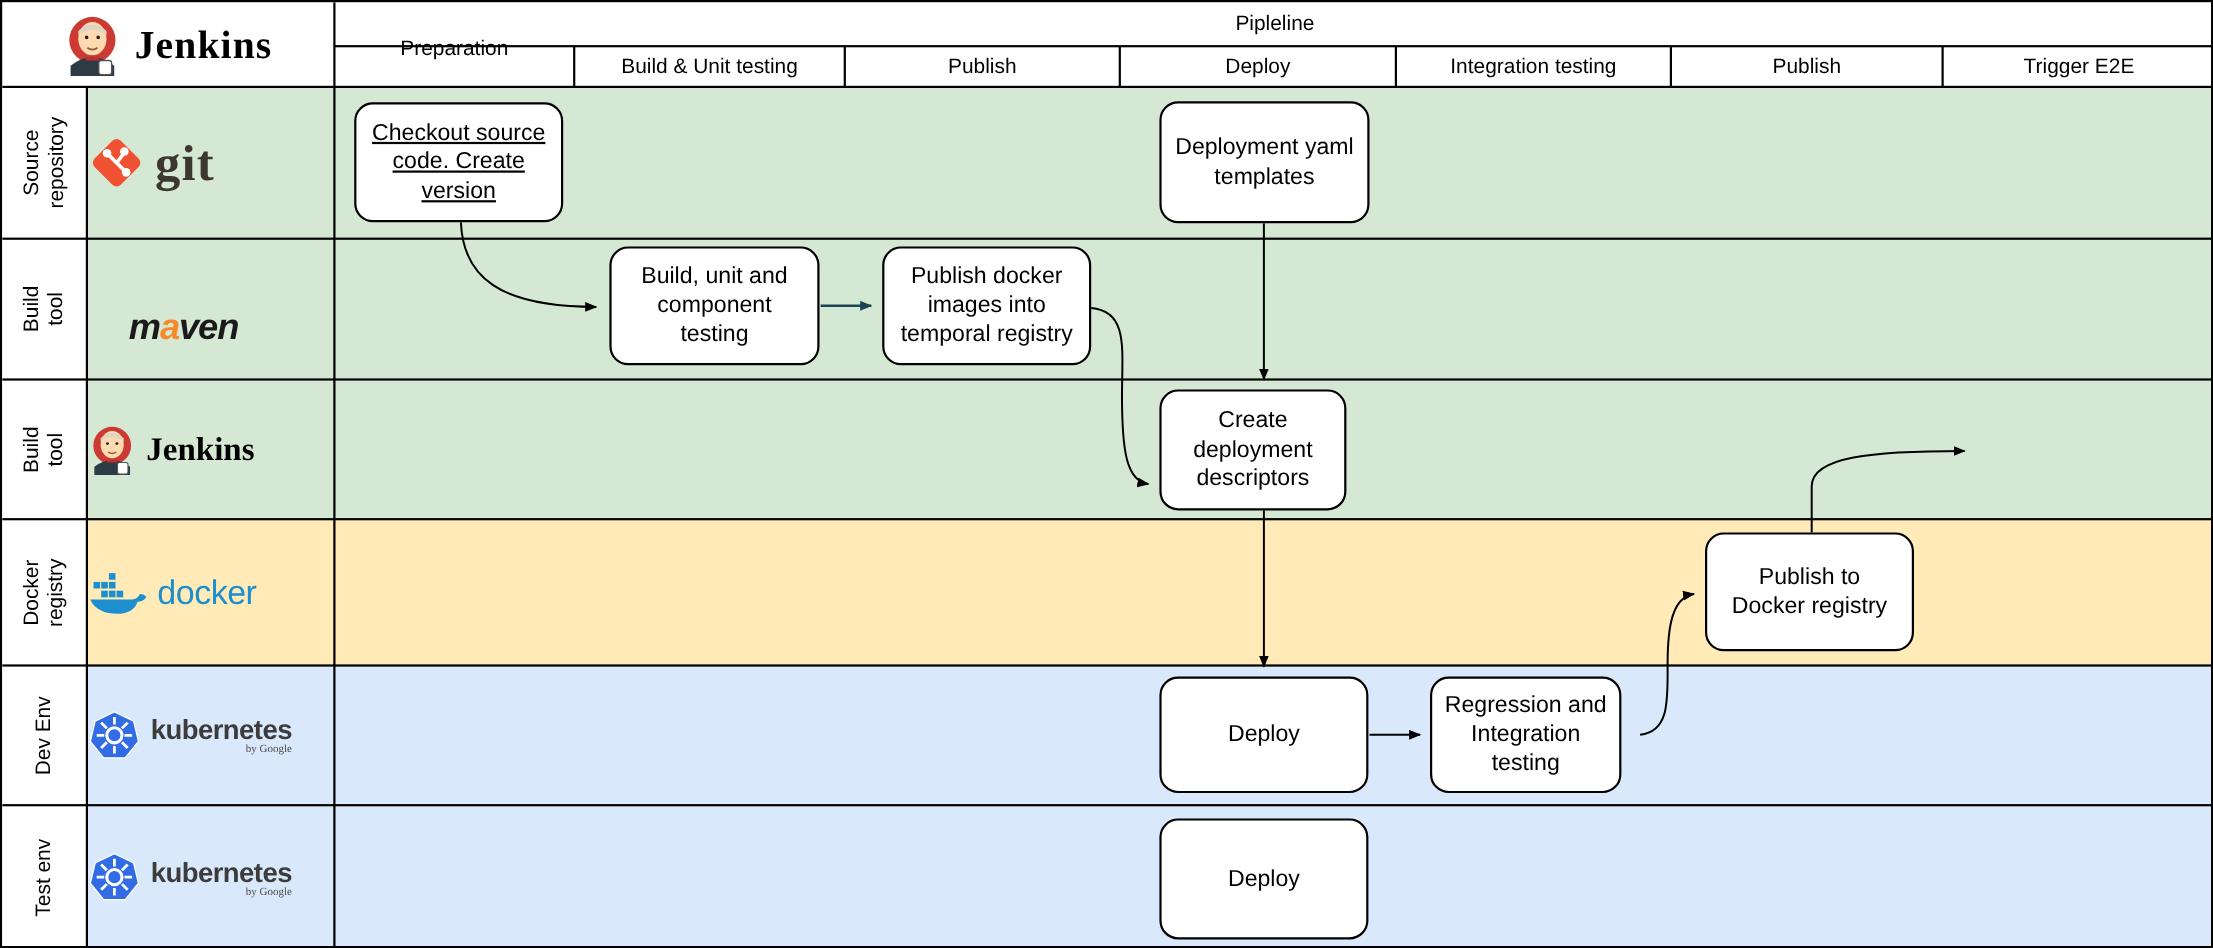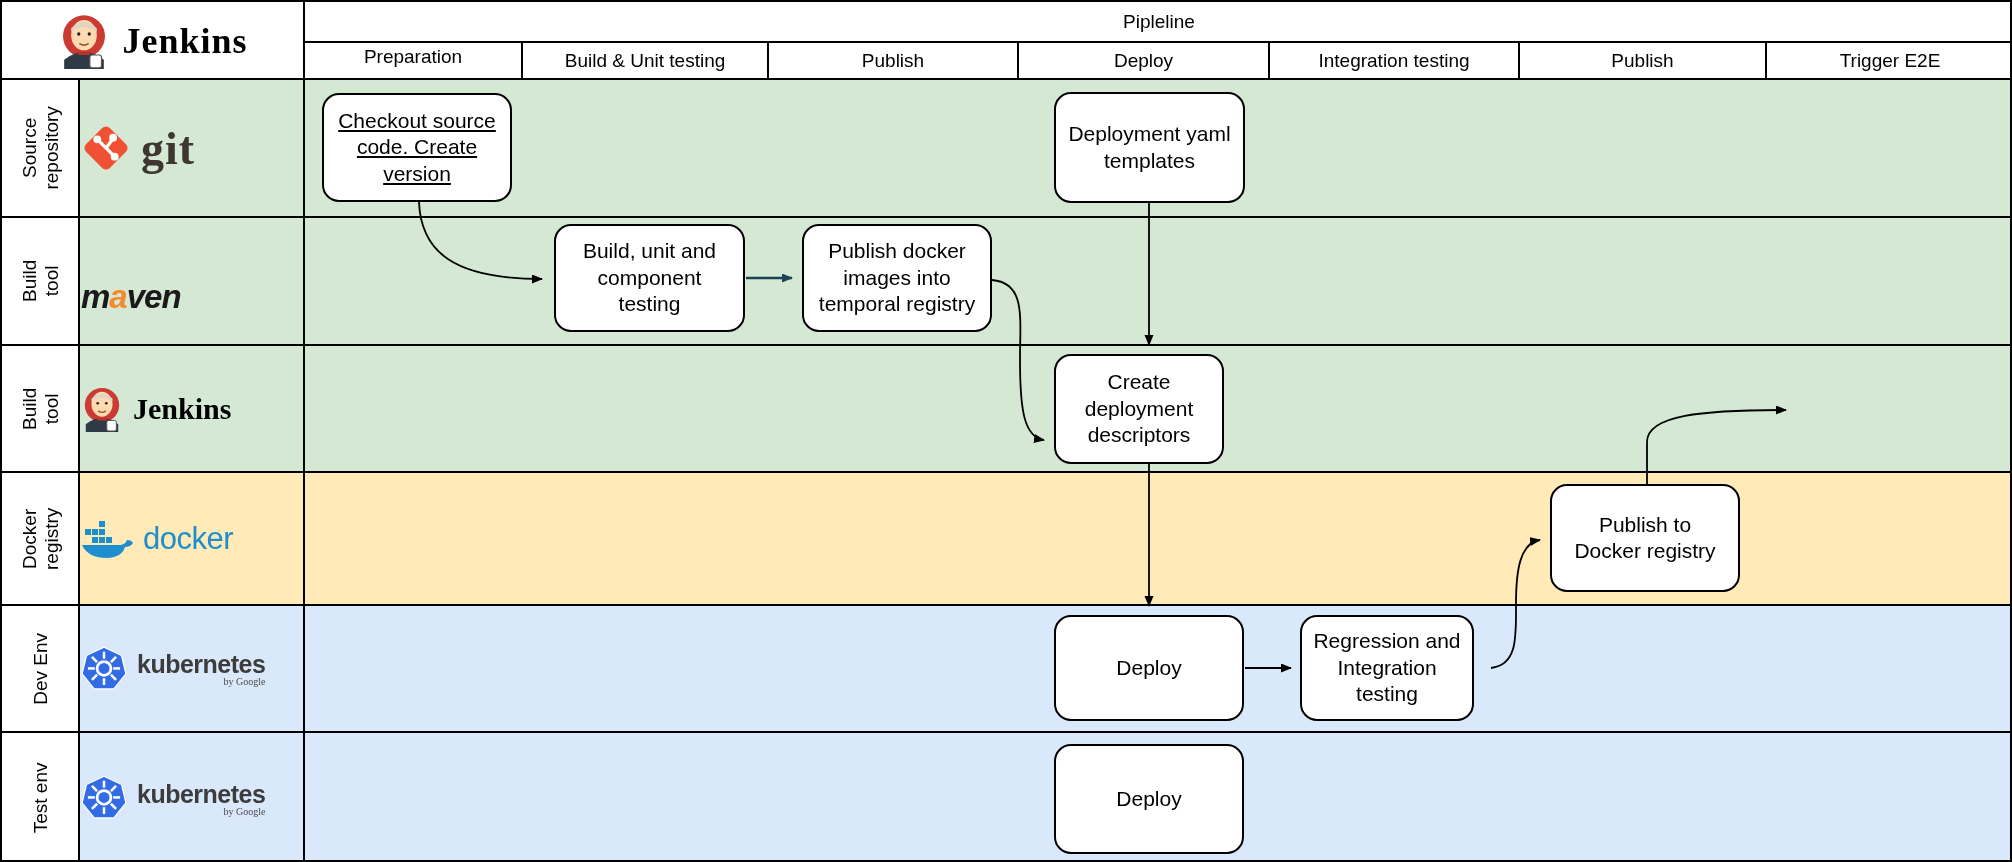--- a/index.html
+++ b/index.html
@@ -68,21 +68,21 @@
       <circle cx="26.5" cy="18" r="1.4" fill="#222"></circle>
       <path d="M18 26 Q22 29 26 26" stroke="#8a5d3b" stroke-width="1.4" fill="none"></path>
       <path d="M17 32 L22 34 L27 32 L27 36 L17 36 Z" fill="#c2322c"></path>
       <rect x="27" y="36" width="10" height="11" rx="2" fill="#fff" stroke="#555" stroke-width="1"></rect>
     </svg>
     <span class="brand-title">Jenkins</span>
   </div>
 
   <div class="cell pipeline-title" style="left:302px;top:0;width:1710px;height:40px;">Pipleline</div>
 
-  <div class="cell col-head" style="left:302px;top:36px;width:218px;height:37px;">Preparation</div>
+  <div class="cell col-head" style="left:302px;top:24px;width:218px;height:37px;">Preparation</div>
   <div class="cell col-head" style="left:520px;top:40px;width:246px;height:37px;">Build &amp; Unit testing</div>
   <div class="cell col-head" style="left:766px;top:40px;width:250px;height:37px;">Publish</div>
   <div class="cell col-head" style="left:1016px;top:40px;width:251px;height:37px;">Deploy</div>
   <div class="cell col-head" style="left:1267px;top:40px;width:250px;height:37px;">Integration testing</div>
   <div class="cell col-head" style="left:1517px;top:40px;width:247px;height:37px;">Publish</div>
   <div class="cell col-head" style="left:1764px;top:40px;width:248px;height:37px;">Trigger E2E</div>
 
   <div class="lane-label" style="top:77px;height:138px;">
       <span class="lbl-w">Source repository</span>
     </div>
@@ -107,21 +107,21 @@
       <rect x="7.5" y="7.5" width="31" height="31" rx="5" transform="rotate(45 23 23)" fill="#f05133"></rect>
       <line x1="15" y1="15" x2="31" y2="31" stroke="#fff" stroke-width="3"></line>
       <line x1="23.5" y1="22.5" x2="29" y2="15" stroke="#fff" stroke-width="3"></line>
       <circle cx="15" cy="15" r="3.6" fill="#fff"></circle>
       <circle cx="31" cy="31" r="3.6" fill="#fff"></circle>
       <circle cx="29.5" cy="13.5" r="3.6" fill="#fff"></circle>
     </svg>
     <span class="git-text">git</span>
   </div>
 
-  <div class="logo-cell" style="top:215px;height:160px;">
+  <div class="logo-cell" style="top:215px;height:160px;padding-left:36px;">
     <span class="maven-text"><span>m</span><span class="maven-a">a</span><span>ven</span></span>
   </div>
 
   <div class="logo-cell" style="top:343px;height:127px;">
     <svg width="42" height="46" viewBox="0 0 44 48">
       <circle cx="22" cy="20" r="18" fill="#cc3b33"></circle>
       <path d="M5 40 Q22 27 39 40 L39 48 L5 48 Z" fill="#2e3a46"></path>
       <ellipse cx="22" cy="19" rx="11" ry="13" fill="#ffd9b0"></ellipse>
       <path d="M11 13 Q22 3 33 13 L33 16 Q22 8 11 16 Z" fill="#ded5c2"></path>
       <circle cx="17.5" cy="18" r="1.4" fill="#222"></circle>

